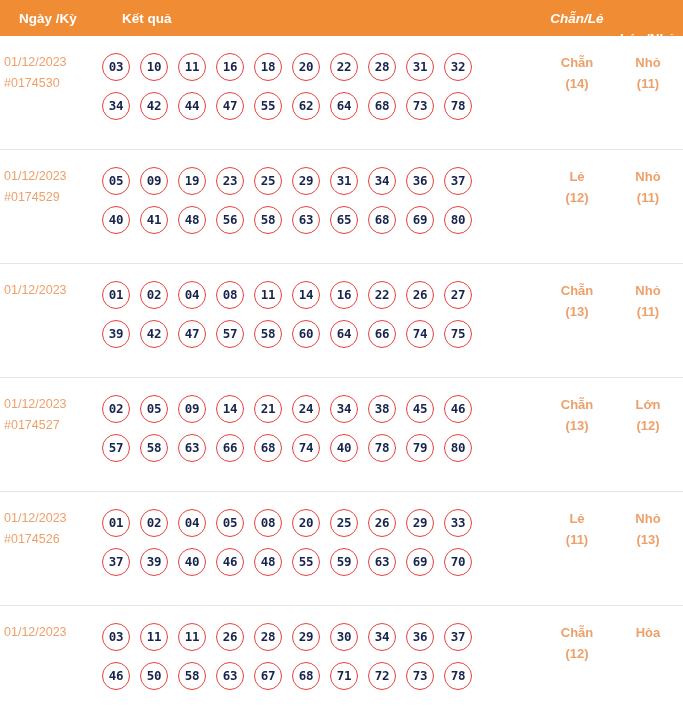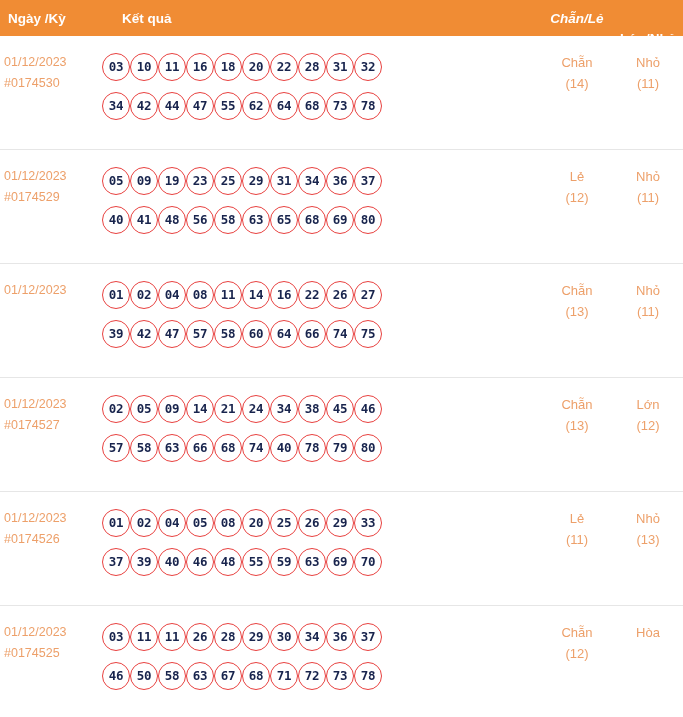--- a/index.html
+++ b/index.html
@@ -28,21 +28,21 @@
     height: 36px;
     flex: 0 0 36px;
     color: #ffffff;
     font-weight: bold;
     font-size: 13.5px;
   }
   .col-date   { width: 102px; padding-left: 8px; box-sizing: border-box; }
   .col-result { flex: 1 1 auto; margin-left: 20px; }
   .col-parity { width: 72px; text-align: center; font-style: italic; }
   .col-size   { width: 70px; text-align: center; margin-top: 40px; }
-  .table-header .col-date { padding-left: 8px; }
+  .table-header .col-date { padding-left: 19px; }
 
   
   .rows-body {
     flex: 1 1 auto;
     display: flex;
     flex-direction: column;
   }
   .result-row {
     display: flex;
     align-items: flex-start;
@@ -65,20 +65,21 @@
   }
   .cell-date .draw-id { display: block; }
 
   .cell-result {
     flex: 1 1 auto;
     padding-top: 11px;
     box-sizing: border-box;
   }
   .ball-line {
     display: flex;
+    gap: 10px;
     height: 39px;
     align-items: center;
   }
   .ball {
     width: 28px;
     height: 28px;
     border: 1.6px solid #e8413f;
     border-radius: 50%;
     box-sizing: border-box;
     display: flex;
@@ -91,20 +92,21 @@
     background: #ffffff;
     letter-spacing: -0.3px;
   }
   .cell-parity, .cell-size {
     box-sizing: border-box;
     text-align: center;
     padding-top: 16px;
     color: #eda06a;
     font-size: 13px;
     line-height: 21px;
+    font-weight: bold;
   }
   .cell-parity { width: 72px; }
   .cell-size   { width: 70px; }
   .cell-parity .count, .cell-size .count { display: block; }
   .cell-parity .count:empty, .cell-size .count:empty { display: none; }
 </style>
 </head>
 <body>
 
 <div class="results-table">
@@ -266,21 +268,21 @@
             <div class="ball">59</div>
             <div class="ball">63</div>
             <div class="ball">69</div>
             <div class="ball">70</div>
           </div>
         </div>
         <div class="cell-parity"><span>Lẻ</span><span class="count">(11)</span></div>
         <div class="cell-size"><span>Nhỏ</span><span class="count">(13)</span></div>
       </div>
       <div class="result-row">
-        <div class="cell-date"><span>01/12/2023</span><span class="draw-id">#0174525</span></div>
+        <div class="cell-date"><span>01/12/2023</span></div>
         <div class="cell-result">
           <div class="ball-line">
             <div class="ball">03</div>
             <div class="ball">11</div>
             <div class="ball">11</div>
             <div class="ball">26</div>
             <div class="ball">28</div>
             <div class="ball">29</div>
             <div class="ball">30</div>
             <div class="ball">34</div>

